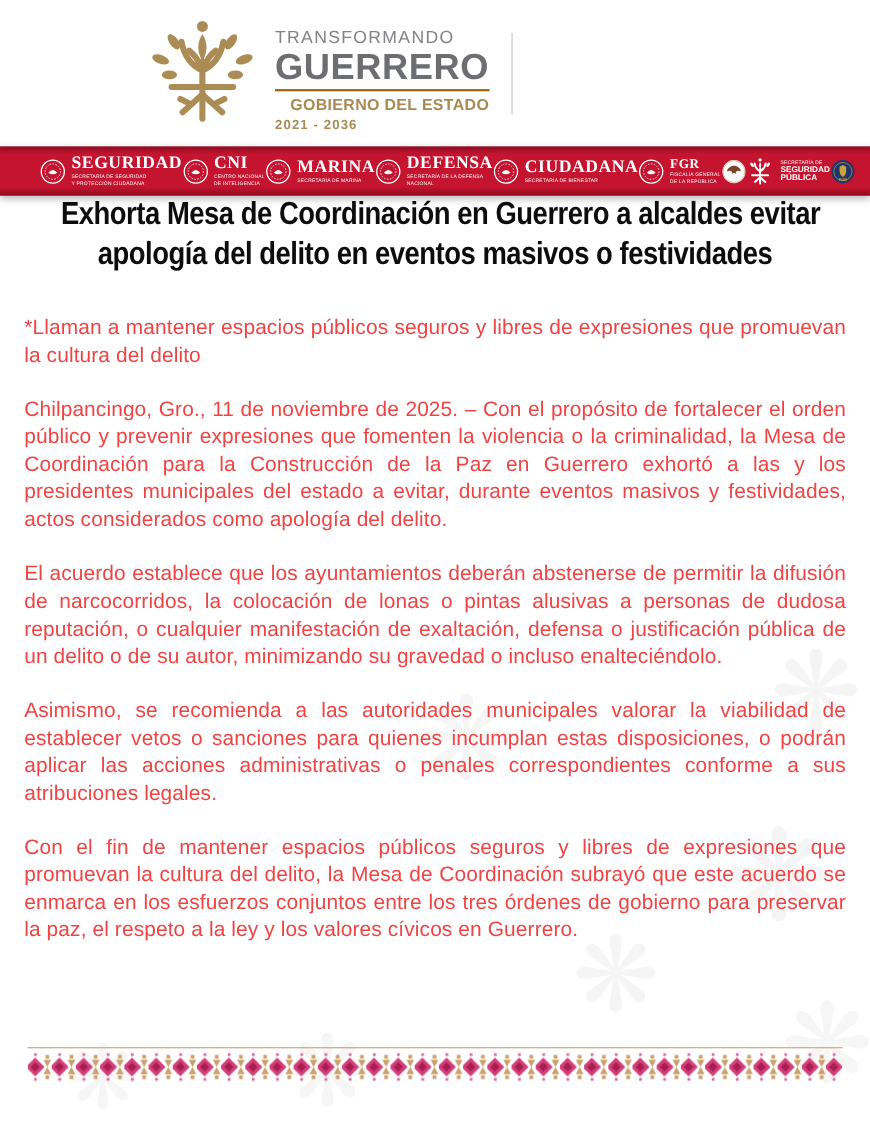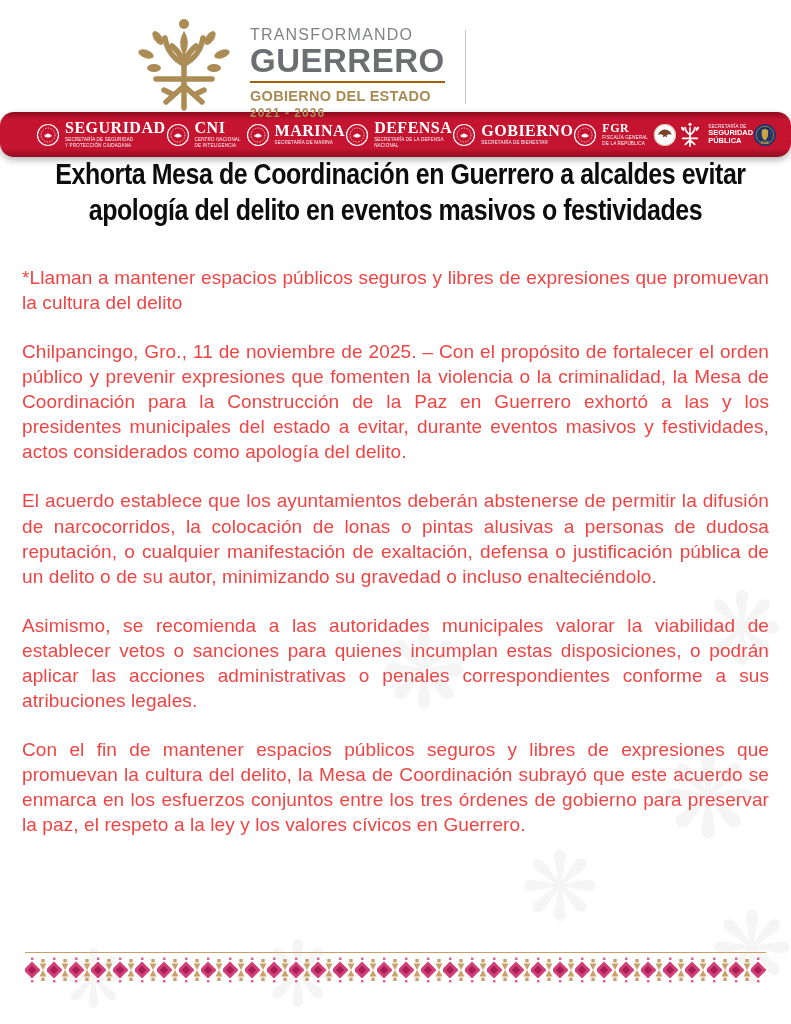--- a/index.html
+++ b/index.html
@@ -11,41 +11,40 @@
   }
   
   .watermark { position:absolute; inset:0; z-index:0; pointer-events:none; }
   .watermark span {
     position:absolute; font-family:"DejaVu Sans", sans-serif;
     color:#6e6257; opacity:0.055; line-height:1;
   }
   .content-layer { position:relative; z-index:1; }
 
   
-  .header { display:flex; align-items:flex-start; padding:16px 0 0 128px; height:112px; }
+  .header { display:flex; align-items:flex-start; padding:16px 0 0 128px; height:133px; }
   .logo-tree { width:112px; height:100px; flex:0 0 auto; }
   .brand { margin-left:10px; margin-top:10px; flex:0 0 auto; }
   .brand-top { font-size:16px; letter-spacing:1.2px; color:#808285; font-weight:500; }
   .brand-name { font-size:33px; font-weight:700; color:#6d6e71; letter-spacing:0.5px;
                 border-bottom:2px solid #a16207; padding-bottom:2px; line-height:1.05; }
-  .brand-sub { font-size:14.5px; font-weight:700; color:#a98a53; margin-top:5px; letter-spacing:0.3px; }
+  .brand-sub { font-size:14.5px; font-weight:700; color:#a98a53; margin-top:5px; letter-spacing:0.3px;text-align:right; }
   .brand-years { font-size:12px; font-weight:700; color:#a98a53; margin-top:2px; letter-spacing:1px; }
   .header-divider { width:1px; height:74px; background:#c3c4c6; margin:14px 18px 0 20px; }
   .office-title {
     margin-top:16px; width:252px; font-size:18.5px; font-weight:700;
     color:#b5173c; line-height:1.28; letter-spacing:0.2px;
   }
 
   
   .banner {
     height:45px; display:flex; align-items:center; justify-content:space-between;
     padding:0 14px 0 36px;
     background:linear-gradient(180deg,#8e0b20 0%,#c41430 16%,#c41430 82%,#8e0b20 100%);
     box-shadow:0 3px 7px rgba(0,0,0,0.30);
-    border-radius:14px;
   }
   .agency { display:flex; align-items:center; gap:5px; color:#ffffff; }
   .agency-seal { width:24px; height:24px; flex:0 0 auto; }
   .agency-name { font-family:"Liberation Serif", serif; font-weight:700; font-size:16px; letter-spacing:0.5px; line-height:1; }
   .agency-sub { font-size:4.5px; line-height:1.3; letter-spacing:0.2px; max-width:72px; margin-top:1px; text-transform:uppercase; }
   .agency--fgr .agency-name { font-size:12px; }
   .seal-round { width:30px; height:30px; }
   .ssp { display:flex; align-items:center; gap:5px; color:#fff; }
   .ssp-tree { width:26px; height:26px; }
   .ssp-l1 { font-size:4.5px; letter-spacing:0.2px; }
@@ -175,21 +174,21 @@
         </div>
       </div>
 
       <div class="agency">
         <svg class="agency-seal" viewBox="0 0 24 24">
           <circle cx="12" cy="12" r="10.5" fill="none" stroke="#fff" stroke-width="1.2"></circle>
           <circle cx="12" cy="12" r="7" fill="none" stroke="#fff" stroke-width="0.7" stroke-dasharray="1.5 1.2"></circle>
           <path d="M8 13 Q12 8 16 13 Q12 16 8 13 Z" fill="#fff"></path>
         </svg>
         <div>
-          <div class="agency-name">GOBIERNO</div>
+          <div class="agency-name">CIUDADANA</div>
           <div class="agency-sub">SECRETARÍA DE BIENESTAR</div>
         </div>
       </div>
 
       <div class="agency agency--fgr">
         <svg class="agency-seal" viewBox="0 0 24 24">
           <circle cx="12" cy="12" r="10.5" fill="none" stroke="#fff" stroke-width="1.2"></circle>
           <circle cx="12" cy="12" r="7" fill="none" stroke="#fff" stroke-width="0.7" stroke-dasharray="1.5 1.2"></circle>
           <path d="M8 13 Q12 8 16 13 Q12 16 8 13 Z" fill="#fff"></path>
         </svg>

